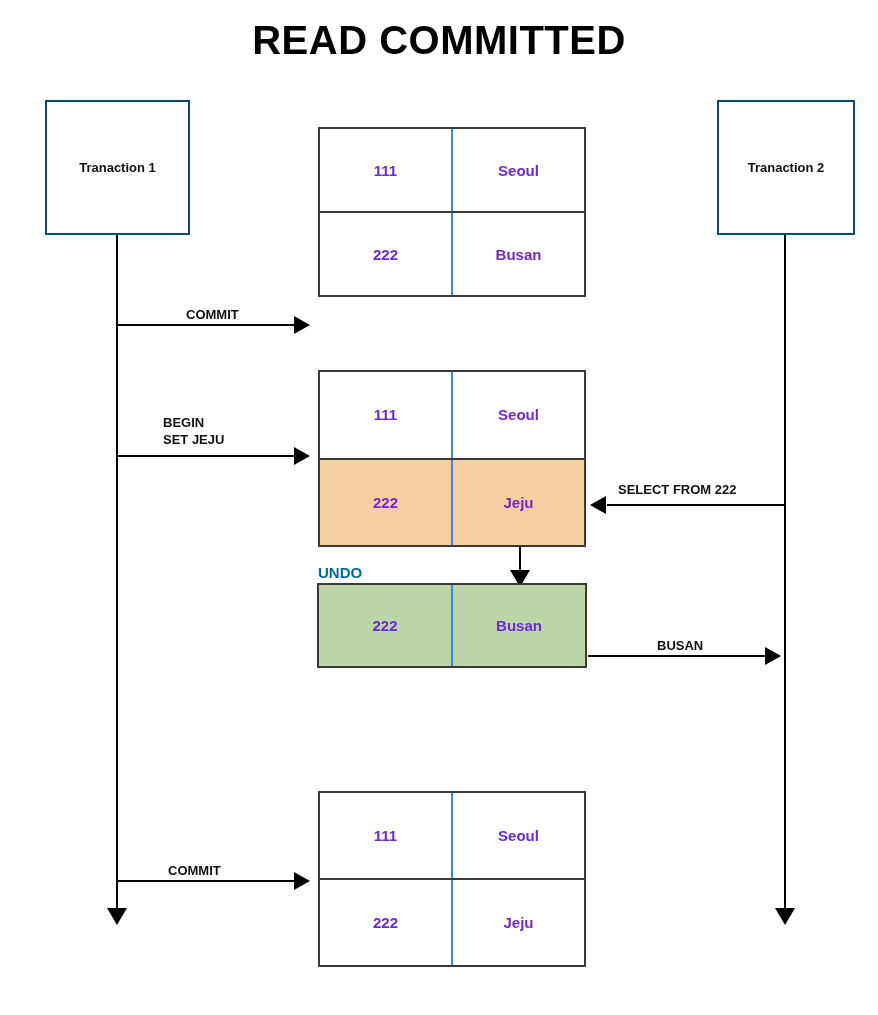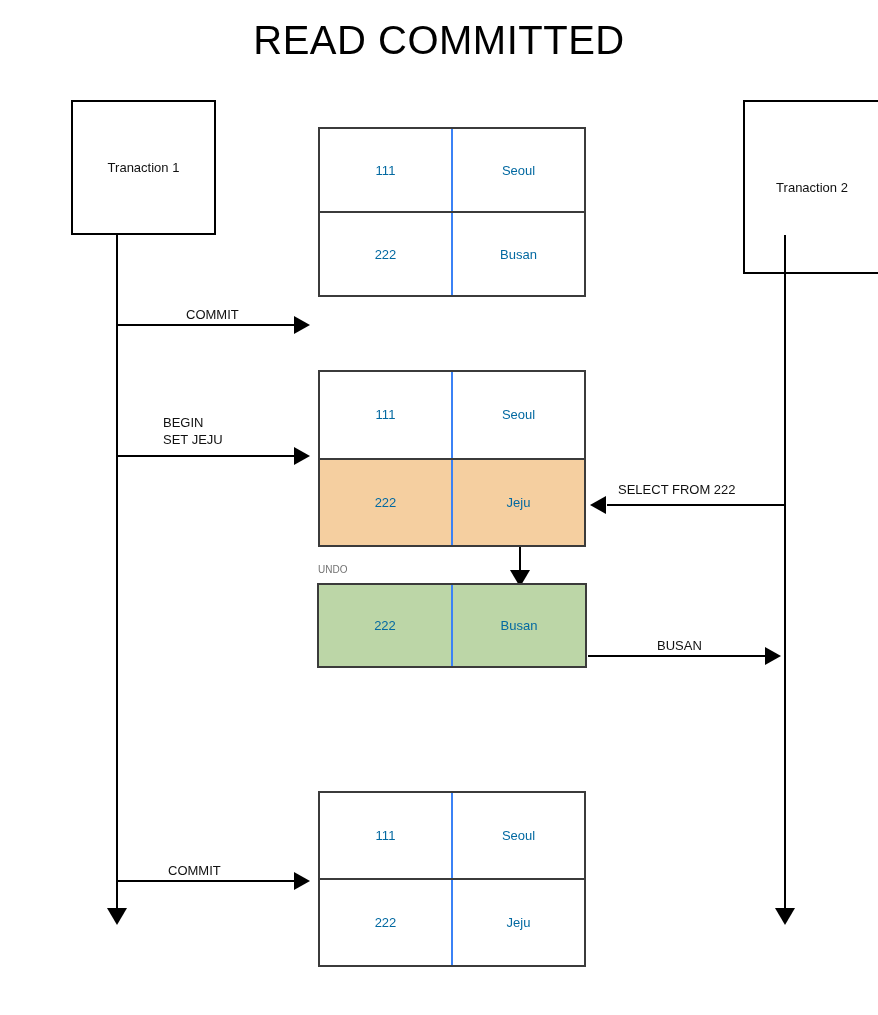--- a/index.html
+++ b/index.html
@@ -10,45 +10,45 @@
   body {
     font-family: "Liberation Sans", sans-serif;
     color: #000000;
   }
   #canvas {
     position: relative;
     width: 878px;
     height: 1015px;
     background: #ffffff;
     overflow: hidden;
+    font-weight: bold;
   }
 
   
   .title {
     position: absolute;
     left: 0;
     top: 18px;
     width: 878px;
     text-align: center;
     font-size: 40px;
     letter-spacing: 0.5px;
     color: #000000;
     white-space: nowrap;
   }
 
   
   .actor-box {
     position: absolute;
-    border: 2px solid #000000;
+    border: 2px solid #0c4a6e;
     background: #ffffff;
     display: flex;
     align-items: center;
     justify-content: center;
     box-sizing: border-box;
-    margin-left: 26px;
   }
   .actor-label {
     font-size: 13px;
     color: #111111;
     white-space: nowrap;
   }
 
   
   .lifeline {
     position: absolute;
@@ -79,22 +79,22 @@
     box-sizing: border-box;
   }
   .drow + .drow {
     border-top: 2px solid #3b3b3b;
   }
   .dcell {
     flex: 1;
     display: flex;
     align-items: center;
     justify-content: center;
-    font-size: 13px;
-    color: #0369a1;
+    font-size: 15px;
+    color: #6d28d9;
     box-sizing: border-box;
     white-space: nowrap;
   }
   .dcell + .dcell {
     border-left: 2px solid #3b82f6;
   }
 
   
   .msg-line {
     position: absolute;
@@ -127,22 +127,22 @@
   }
   .msg-label {
     position: absolute;
     font-size: 13px;
     color: #111111;
     line-height: 17px;
     white-space: pre-line;
   }
   .note-label {
     position: absolute;
-    font-size: 10px;
-    color: #737373;
+    font-size: 15px;
+    color: #0369a1;
     white-space: nowrap;
   }
   .vline {
     position: absolute;
     width: 2px;
     background: #000000;
   }
 </style>
 </head>
 <body>
@@ -150,21 +150,21 @@
 <div id="canvas">
 
   <div class="title">READ COMMITTED</div>
 
   <div class="actor-box" style="left:45px; top:100px; width:145px; height:135px;">
     <span class="actor-label">Tranaction 1</span>
   </div>
   <div class="lifeline" style="left:116px; top:235px; height:680px;"></div>
   <div class="lifeline-head" style="left:107px; top:908px;"></div>
 
-  <div class="actor-box" style="left:717px; top:100px; width:138px; height:174px;">
+  <div class="actor-box" style="left:717px; top:100px; width:138px; height:135px;">
     <span class="actor-label">Tranaction 2</span>
   </div>
   <div class="lifeline" style="left:784px; top:235px; height:680px;"></div>
   <div class="lifeline-head" style="left:775px; top:908px;"></div>
 
   <div class="dtable" style="left:318px; top:127px; width:268px; height:170px;">
     <div class="drow">
       <div class="dcell">111</div>
       <div class="dcell">Seoul</div>
     </div>

